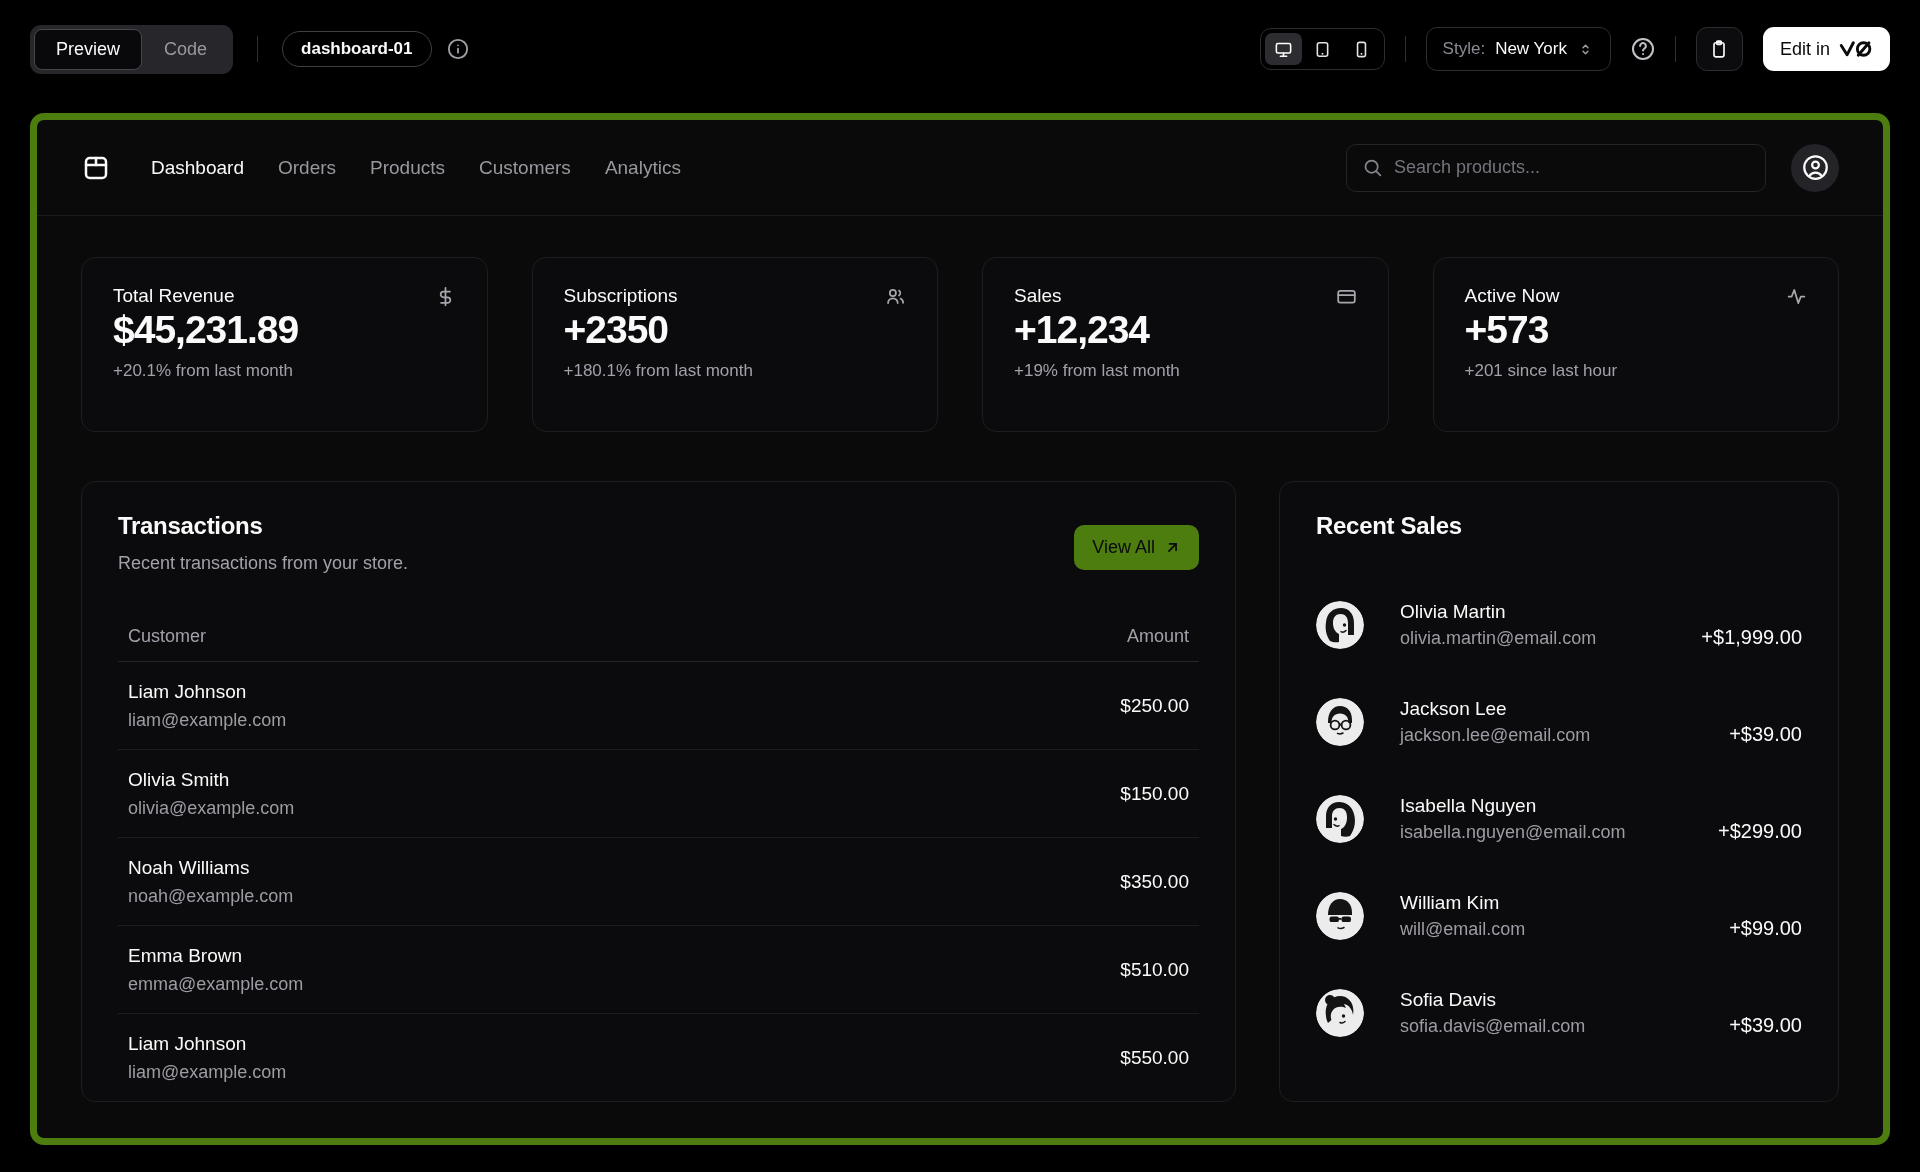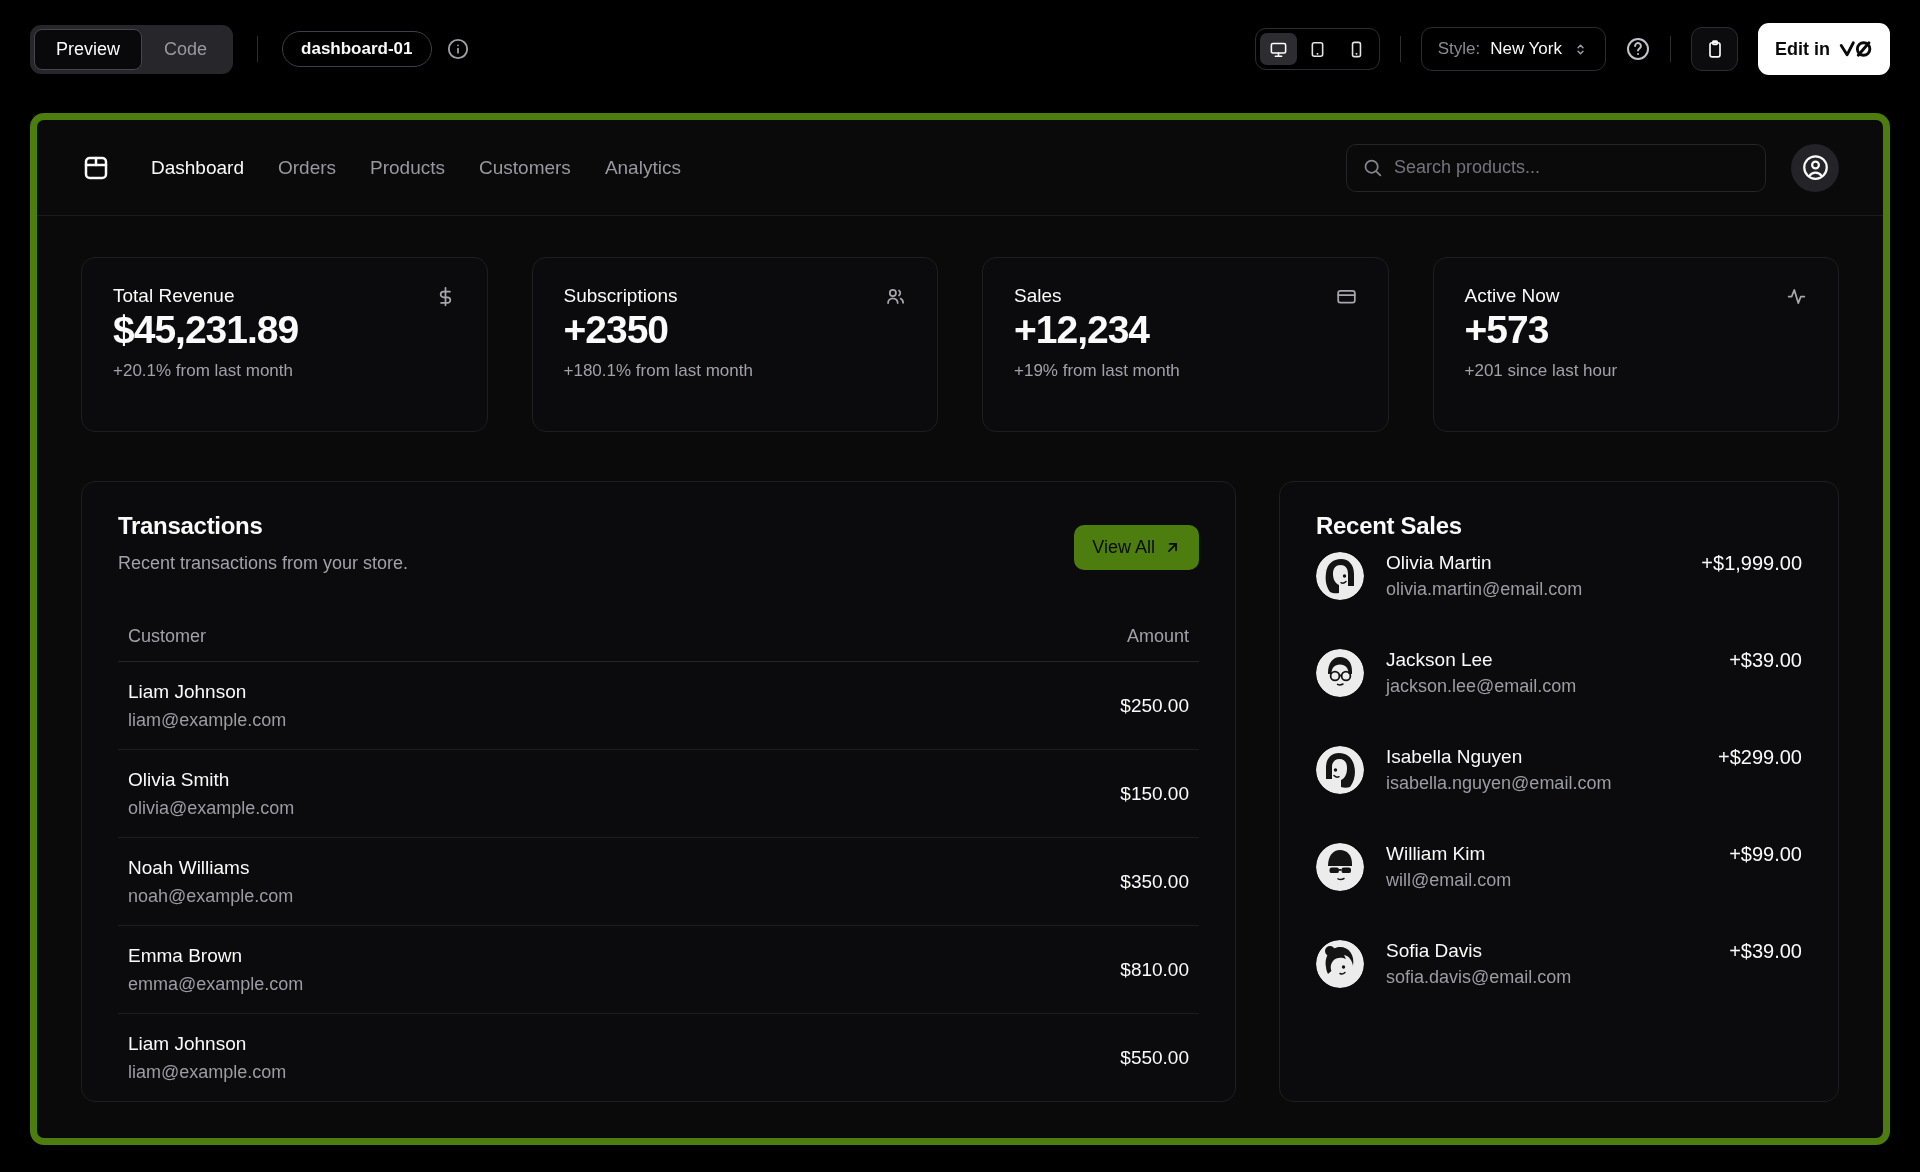--- a/index.html
+++ b/index.html
@@ -25,21 +25,21 @@
   .info-btn { background:none; border:none; color:#9f9fa6; margin-left:15px; cursor:pointer; }
   .tb-right { gap:20px; }
   .devices { border:1px solid #2c2c31; border-radius:11px; padding:4px; display:flex; gap:2px; }
   .dev-btn { width:37px; height:32px; display:flex; align-items:center; justify-content:center; border:none; background:transparent; border-radius:7px; color:#e4e4e7; cursor:pointer; }
   .dev-btn.active { background:#2c2c31; color:#fff; }
   .style-select { border:1px solid #2c2c31; border-radius:11px; height:44px; padding:0 16px; display:flex; align-items:center; gap:10px; font-size:17px; background:transparent; color:#fafafa; cursor:pointer; }
   .style-label { color:#8b8b93; }
   .chev { color:#9f9fa6; }
   .help-btn { background:none; border:none; color:#c2c2c9; cursor:pointer; }
   .clip-btn { width:47px; height:44px; border:1px solid #2c2c31; border-radius:11px; background:#0c0c0e; color:#fafafa; display:flex; align-items:center; justify-content:center; cursor:pointer; }
-  .edit-btn { background:#fff; color:#0a0a0a; border:none; border-radius:11px; height:52px; padding:0 17px; display:flex; align-items:center; gap:9px; font-size:18px; font-weight:700; font-family:inherit; cursor:pointer; }
+  .edit-btn { background:#fff; color:#0a0a0a; border:none; border-radius:11px; height:44px; padding:0 17px; display:flex; align-items:center; gap:9px; font-size:18px; font-weight:400; font-family:inherit; cursor:pointer; }
 
   
   .panel { margin:15px 30px 0; height:1032px; border:7px solid #4d7c0f; border-radius:14px; background:#0a0a0b; overflow:hidden; }
   .panel-header { height:96px; border-bottom:1px solid #1b1b1f; display:flex; align-items:center; padding:0 44px; }
   .logo { color:#fafafa; margin-right:40px; }
   .nav { display:flex; gap:34px; font-size:19px; }
   .nav-item { color:#98989f; text-decoration:none; cursor:pointer; }
   .nav-item.active { color:#fafafa; font-weight:500; }
   .header-right { margin-left:auto; display:flex; align-items:flex-end; gap:25px; }
   .search { width:420px; height:48px; border:1px solid #242429; border-radius:10px; display:flex; align-items:center; padding:0 15px; gap:11px; color:#85858d; }
@@ -69,21 +69,21 @@
   table { width:100%; border-collapse:collapse; margin-top:40px; }
   thead th { font-size:18px; color:#a1a1aa; font-weight:400; text-align:left; padding:12px 10px 14px; border-bottom:1px solid #26262a; }
   th.amount, td.amount { text-align:right; }
   tbody td { padding:19px 10px 18px; vertical-align:middle; }
   tbody tr:not(:last-child) td { border-bottom:1px solid #1d1d21; }
   .cust-name { font-size:19px; color:#fafafa; }
   .cust-email { font-size:18px; color:#9c9ca4; margin-top:7px; }
   td.amount { font-size:19px; color:#fafafa; }
 
   .rs-list { margin-top:12px; }
-  .rs-row { display:flex; align-items:flex-start; gap:22px; height:97px; }
+  .rs-row { display:flex; align-items:flex-end; gap:36px; height:97px; }
   .rs-avatar { width:48px; height:48px; border-radius:50%; overflow:hidden; flex:none; }
   .rs-name { font-size:19px; font-weight:500; }
   .rs-email { font-size:18px; color:#9c9ca4; margin-top:5px; }
   .rs-amount { margin-left:auto; font-size:20px; font-weight:500; }
 </style>
 </head>
 <body>
 
 <div class="topbar">
   <div class="tb-left">
@@ -320,21 +320,21 @@
                 <div class="cust-name">Noah Williams</div>
                 <div class="cust-email">noah@example.com</div>
               </td>
               <td class="amount">$350.00</td>
             </tr>
             <tr>
               <td>
                 <div class="cust-name">Emma Brown</div>
                 <div class="cust-email">emma@example.com</div>
               </td>
-              <td class="amount">$810.00</td>
+              <td class="amount">$510.00</td>
             </tr>
             <tr>
               <td>
                 <div class="cust-name">Liam Johnson</div>
                 <div class="cust-email">liam@example.com</div>
               </td>
               <td class="amount">$550.00</td>
             </tr>
           </tbody>
         </table>

